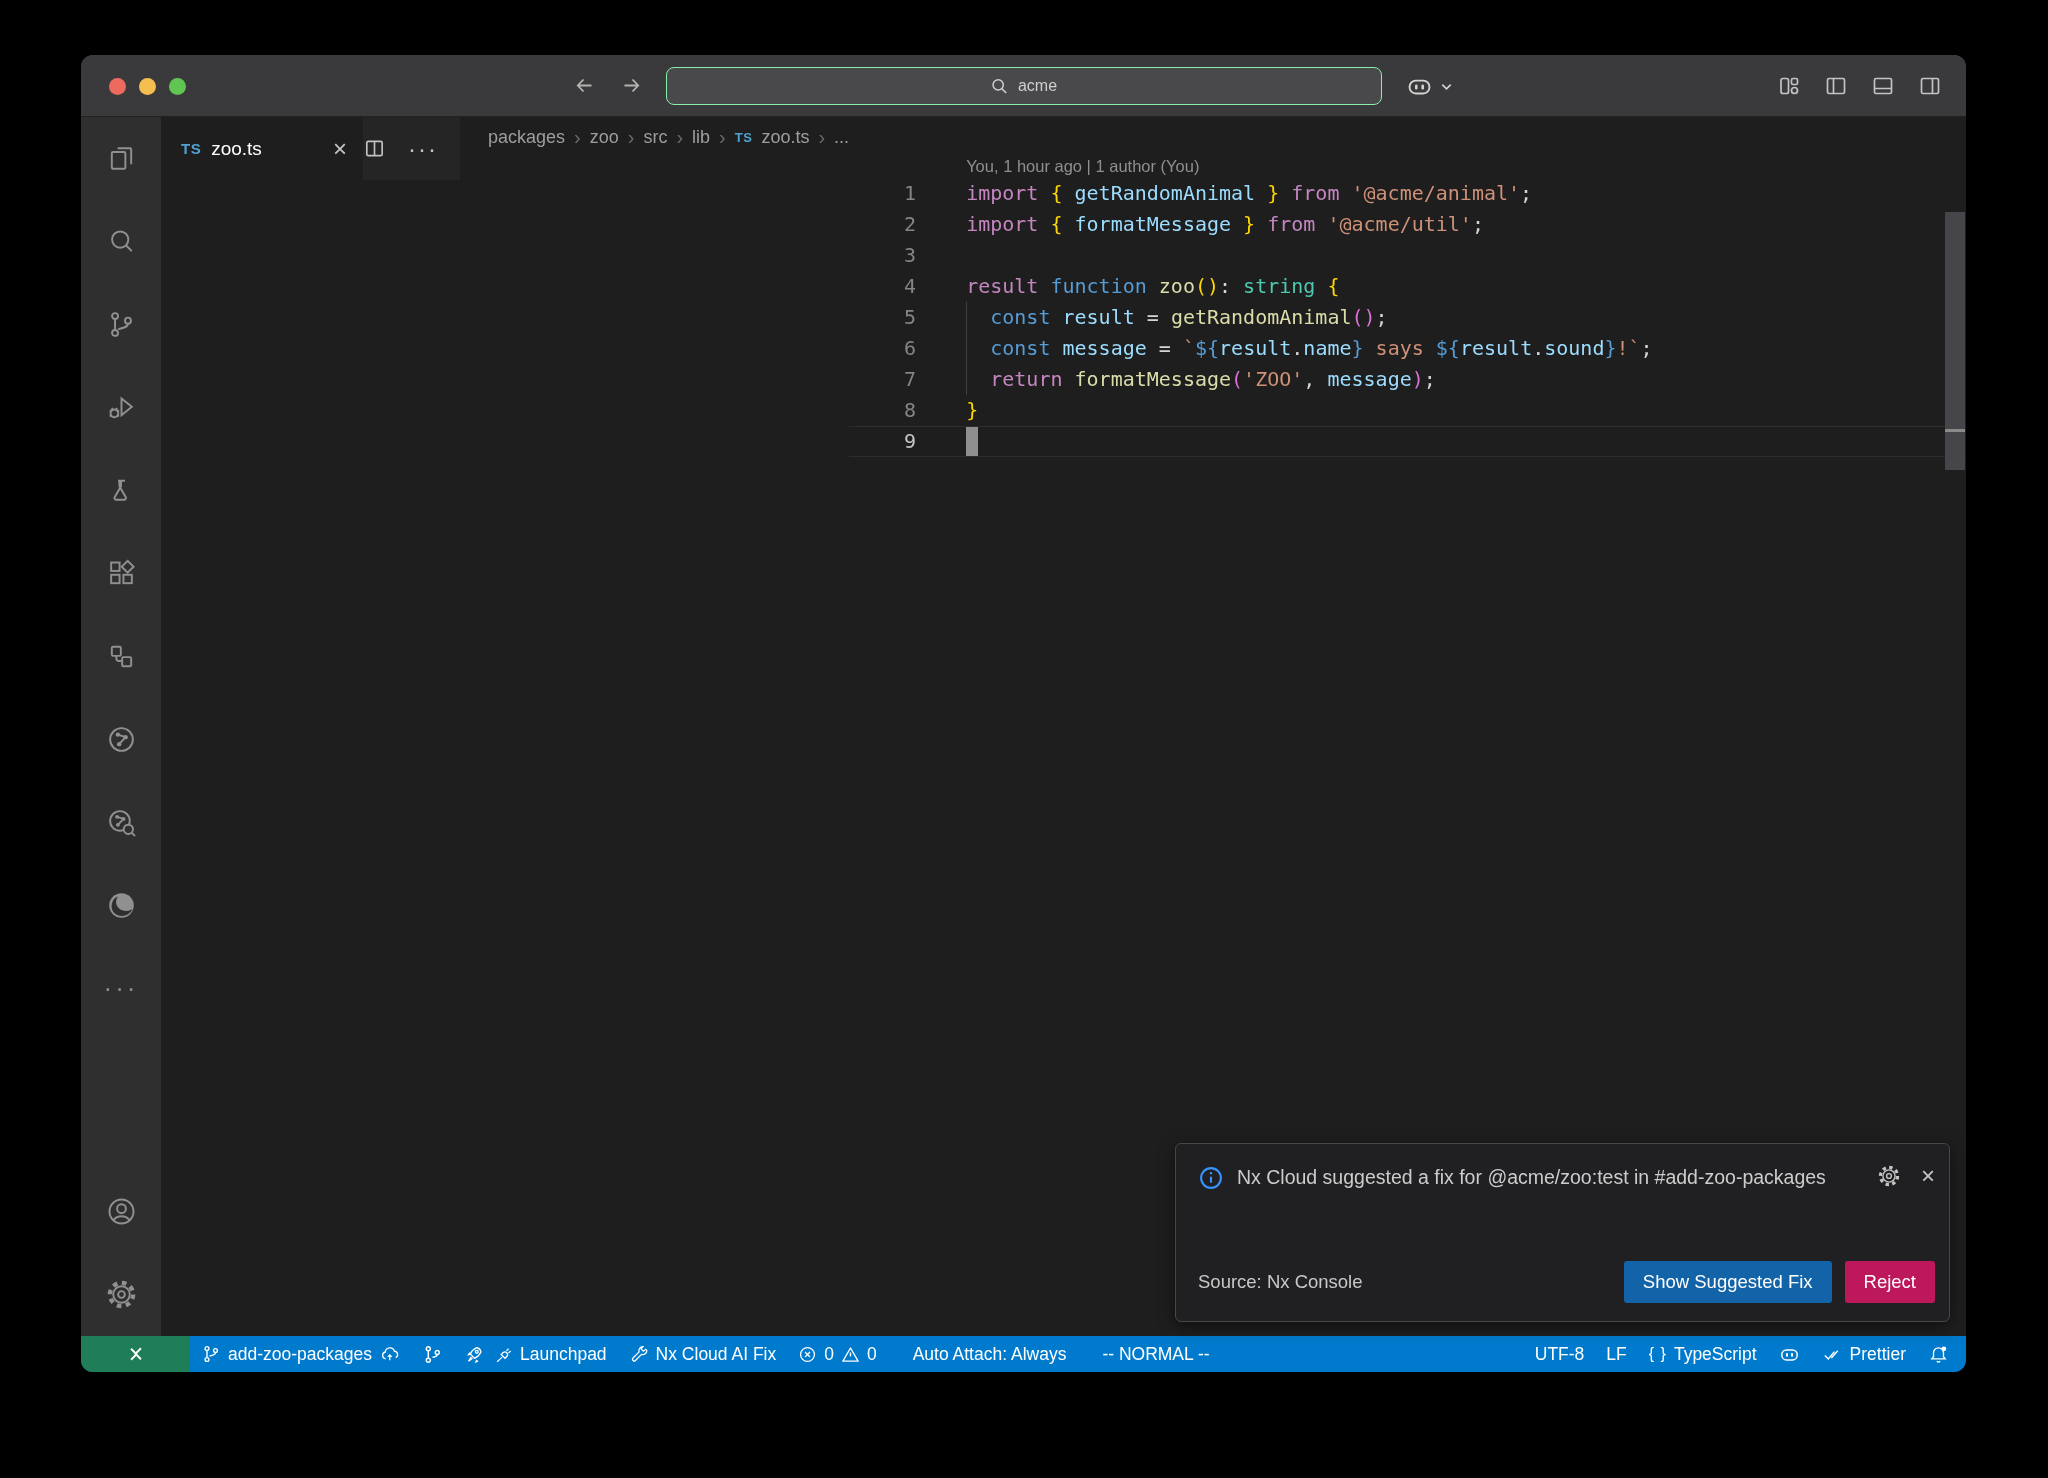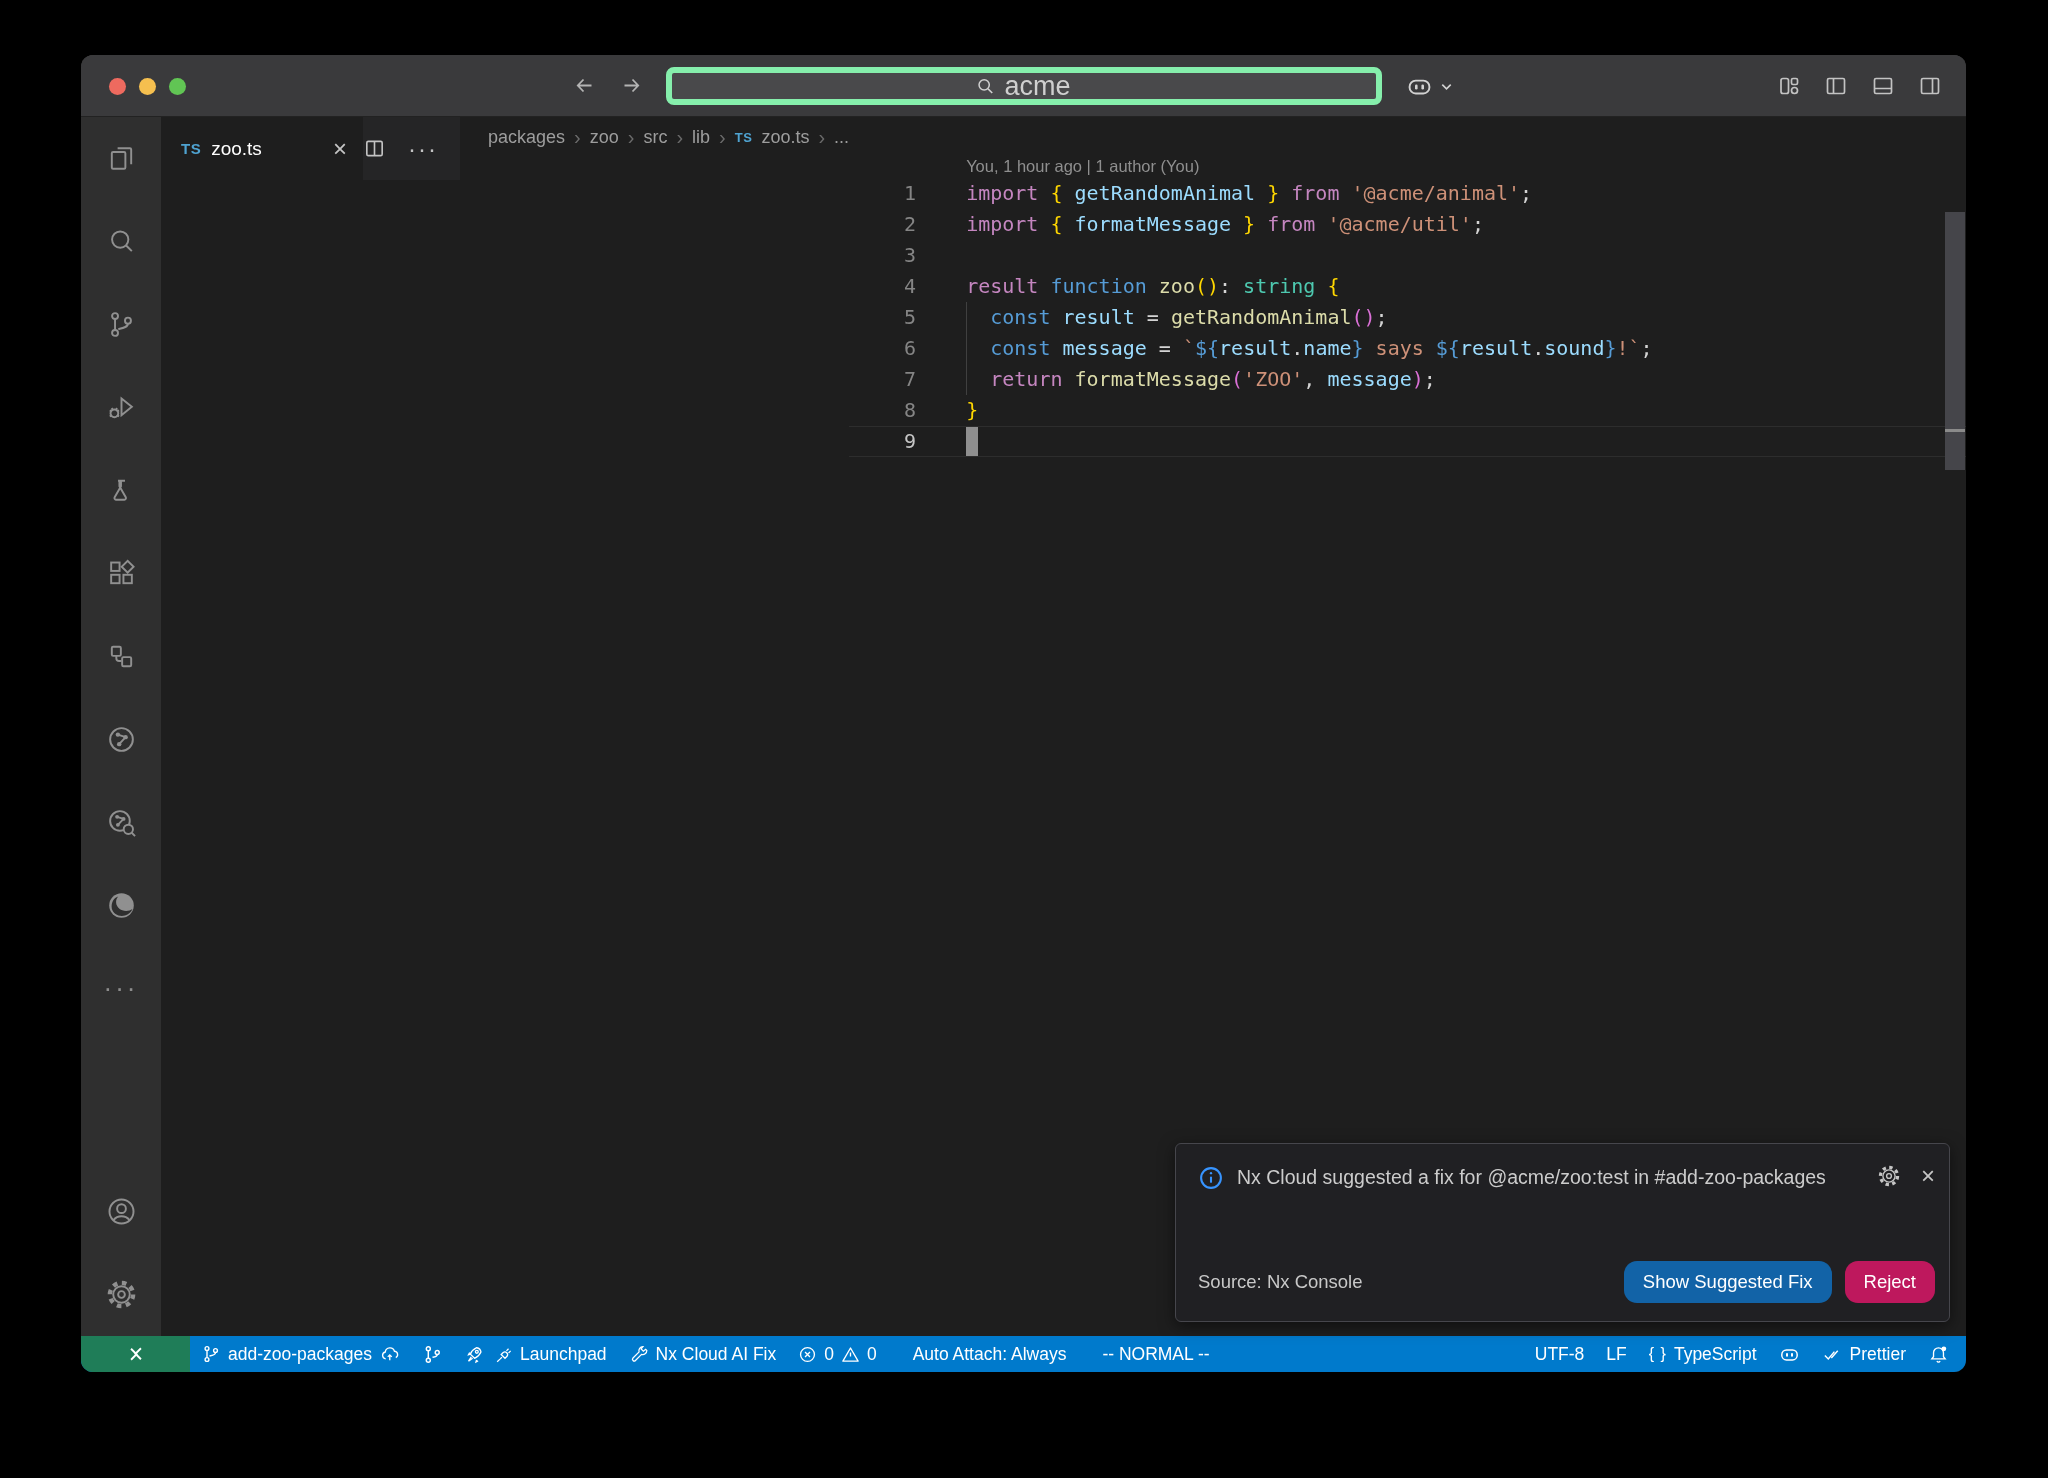--- a/index.html
+++ b/index.html
@@ -10,22 +10,22 @@
             box-shadow:0 24px 70px rgba(0,0,0,.6), inset 0 1px 0 rgba(255,255,255,.16);
             display:flex; flex-direction:column; }
 
   
   .titlebar { height:62px; flex:none; background:#3a3a3c; position:relative;
               border-bottom:1px solid #222; }
   .lights { position:absolute; left:28px; top:0; height:62px; display:flex; align-items:center; gap:13px; }
   .light { width:17px; height:17px; border-radius:50%; }
   .nav { position:absolute; left:492px; top:0; height:62px; display:flex; align-items:center; gap:22px; color:#b4b4b4; }
   .searchbox { position:absolute; left:50%; transform:translateX(-50%); top:12px; width:716px; height:38px;
-               background:#49494b; border:6px solid #86efac; border-radius:8px;
-               display:flex; align-items:center; justify-content:center; gap:9px; color:#cfcfcf; font-size:27px; }
+               background:#49494b; border:1px solid #86efac; border-radius:8px;
+               display:flex; align-items:center; justify-content:center; gap:9px; color:#cfcfcf; font-size:16px; }
   .copilot-cluster { position:absolute; left:calc(50% + 382px); top:0; height:62px; display:flex; align-items:center; gap:6px; color:#d2d2d2; }
   .tb-icons { position:absolute; right:24px; top:0; height:62px; display:flex; align-items:center; gap:23px; color:#c3c3c3; }
 
   
   .main { flex:1; display:flex; min-height:0; }
   .activitybar { width:80px; flex:none; background:#2f2f2f; display:flex; flex-direction:column; align-items:center; color:#909090; }
   .ab-icon { height:83px; width:80px; display:flex; align-items:center; justify-content:center; cursor:pointer; }
   .ab-spacer { flex:1; }
   .ab-dots { font-size:26px; letter-spacing:3px; color:#8d8d8d; }
 
@@ -62,21 +62,21 @@
   .toast { position:absolute; left:1094px; top:1088px; width:775px; height:179px;
            background:#202023; border:1px solid #46464c; border-radius:6px;
            box-shadow:0 4px 16px rgba(0,0,0,.5); padding:18px 14px 18px 22px;
            display:flex; flex-direction:column; justify-content:space-between; z-index:5; }
   .toast-top { display:flex; gap:13px; }
   .toast-msg { color:#cccccc; font-size:19.5px; line-height:1.55; width:598px; }
   .toast-top-icons { margin-left:auto; display:flex; gap:20px; color:#c5c5c5; align-items:flex-start; padding-top:2px; }
   .toast-bottom { display:flex; align-items:center; }
   .toast-source { color:#c8c8c8; font-size:18.5px; }
   .toast-btns { margin-left:auto; display:flex; gap:13px; }
-  .btn { height:42px; border:none; border-radius:13px; color:#fff; font-size:18.5px;
+  .btn { height:42px; border:none; border-radius:3px; color:#fff; font-size:18.5px;
          font-family:"Liberation Sans", sans-serif; padding:0 19px; cursor:pointer; }
   .btn-primary { background:#1263a7; }
   .btn-secondary { background:#be185d; }
   .toast-close { font-size:24px; line-height:1; cursor:pointer; }
 
   
   .statusbar { height:36px; flex:none; background:#007acc; color:#fff; display:flex; align-items:flex-start;
                font-size:17.5px; }
   .sb-remote { width:109px; height:36px; background:#1f7d58; display:flex; align-items:center; justify-content:center; flex:none; cursor:pointer; }
   .sb-item { display:flex; align-items:center; gap:7px; padding:0 11px; height:36px; cursor:pointer; white-space:nowrap; }

